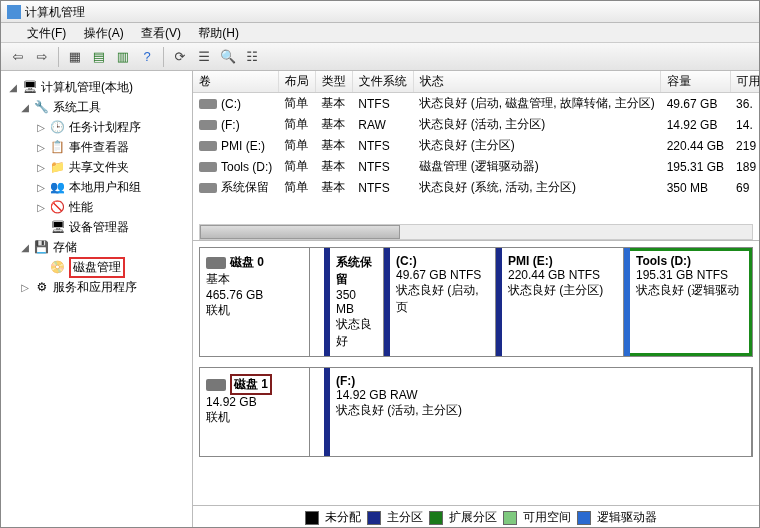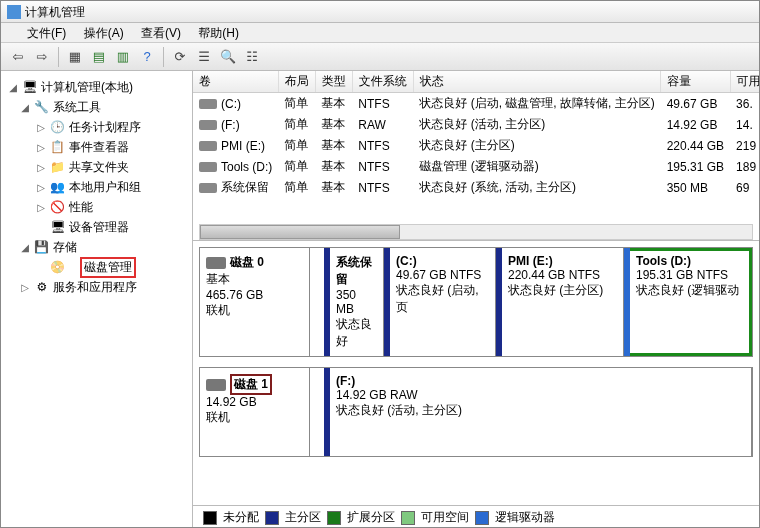--- a/index.html
+++ b/index.html
@@ -11,42 +11,42 @@
 .toolbar { height: 28px; background: linear-gradient(#f8f8f8, #e4e4e4); border-bottom: 1px solid #bbb; display: flex; align-items: center; padding-left: 6px; gap: 2px; }
 .tbtn { width: 22px; height: 22px; border: 1px solid transparent; display: flex; align-items: center; justify-content: center; font-size: 13px; color: #444; }
 .tsep { width: 1px; height: 20px; background: #bbb; margin: 0 3px; }
 .main { display: flex; height: calc(528px - 22px - 20px - 28px); }
 .tree { width: 192px; border-right: 1px solid #bbb; padding: 6px 2px; overflow: hidden; background: #fff; }
 .tn { display: flex; align-items: center; height: 20px; padding-left: 4px; white-space: nowrap; }
 .tn .tw { width: 12px; text-align: center; color: #666; font-size: 10px; }
 .tn .ticon2 { width: 16px; height: 16px; margin: 0 3px; display: inline-flex; align-items: center; justify-content: center; font-size: 12px; }
 .ind1 { padding-left: 16px; }
 .ind2 { padding-left: 32px; }
-.hl { border: 2px solid #e03030; padding: 0 2px; margin-left: 11px; }
+.hl { border: 2px solid #e03030; padding: 0 2px; }
 .right { flex: 1; display: flex; flex-direction: column; overflow: hidden; }
 .gridwrap { border-bottom: 1px solid #bbb; height: 170px; overflow: hidden; position: relative; }
 table.grid { border-collapse: collapse; width: 100%; font-size: 12px; }
 table.grid th { text-align: left; font-weight: normal; background: linear-gradient(#fdfdfd,#ececec); border-right: 1px solid #ddd; border-bottom: 1px solid #ccc; padding: 2px 6px; height: 20px; white-space: nowrap; }
 table.grid td { padding: 2px 6px; white-space: nowrap; height: 20px; }
 .volicon { width: 18px; height: 10px; background: #888; border-radius: 2px; display: inline-block; margin-right: 4px; vertical-align: middle; }
 .hscroll { position: absolute; bottom: 0; left: 6px; right: 6px; height: 16px; background: #eee; border: 1px solid #ccc; }
 .hscroll .thumb { position: absolute; left: 0; top: 0; bottom: 0; width: 200px; background: linear-gradient(#ddd,#bbb); border: 1px solid #999; }
 .diagram { flex: 1; overflow: auto; padding: 6px; }
 .diskrow { border: 1px solid #888; margin-bottom: 10px; display: flex; min-height: 90px; gap: 14px; }
 .diskhdr { width: 118px; border-right: 1px solid #888; padding: 6px; background: #fff; font-size: 12px; }
 .diskhdr .dtitle { font-weight: bold; display: flex; align-items: center; gap: 4px; }
 .diskhdr .dicon { width: 20px; height: 12px; background: #777; border-radius: 2px; display: inline-block; }
 .parts { flex: 1; display: flex; }
 .part { border-right: 1px solid #888; padding: 6px; font-size: 12px; position: relative; overflow: hidden; }
 .part .stripe { position: absolute; left: 0; top: 0; bottom: 0; width: 6px; }
 .part .pcontent { margin-left: 6px; }
 .part .ptitle { font-weight: bold; }
 .selpart { outline: 3px solid #1a8a1a; outline-offset: -3px; }
 .hlbox { border: 2px solid #7f1d1d; display: inline-block; padding: 0 2px; }
-.legend { border-top: 1px solid #bbb; height: 24px; display: flex; align-items: center; padding-left: 10px; gap: 6px; font-size: 12px; }
+.legend { border-top: 1px solid #bbb; height: 24px; display: flex; align-items: center; padding-left: 10px; gap: 6px; font-size: 12px; justify-content: center; }
 .lg { width: 14px; height: 14px; display: inline-block; border: 1px solid #666; }
 .c-unalloc { background: #000; }
 .c-primary { background: #1a2a8a; }
 .c-ext { background: #1a7a1a; }
 .c-free { background: #7fc97f; }
 .c-logical { background: #2a6ad0; }
 </style>
 </head>
 <body>
 

